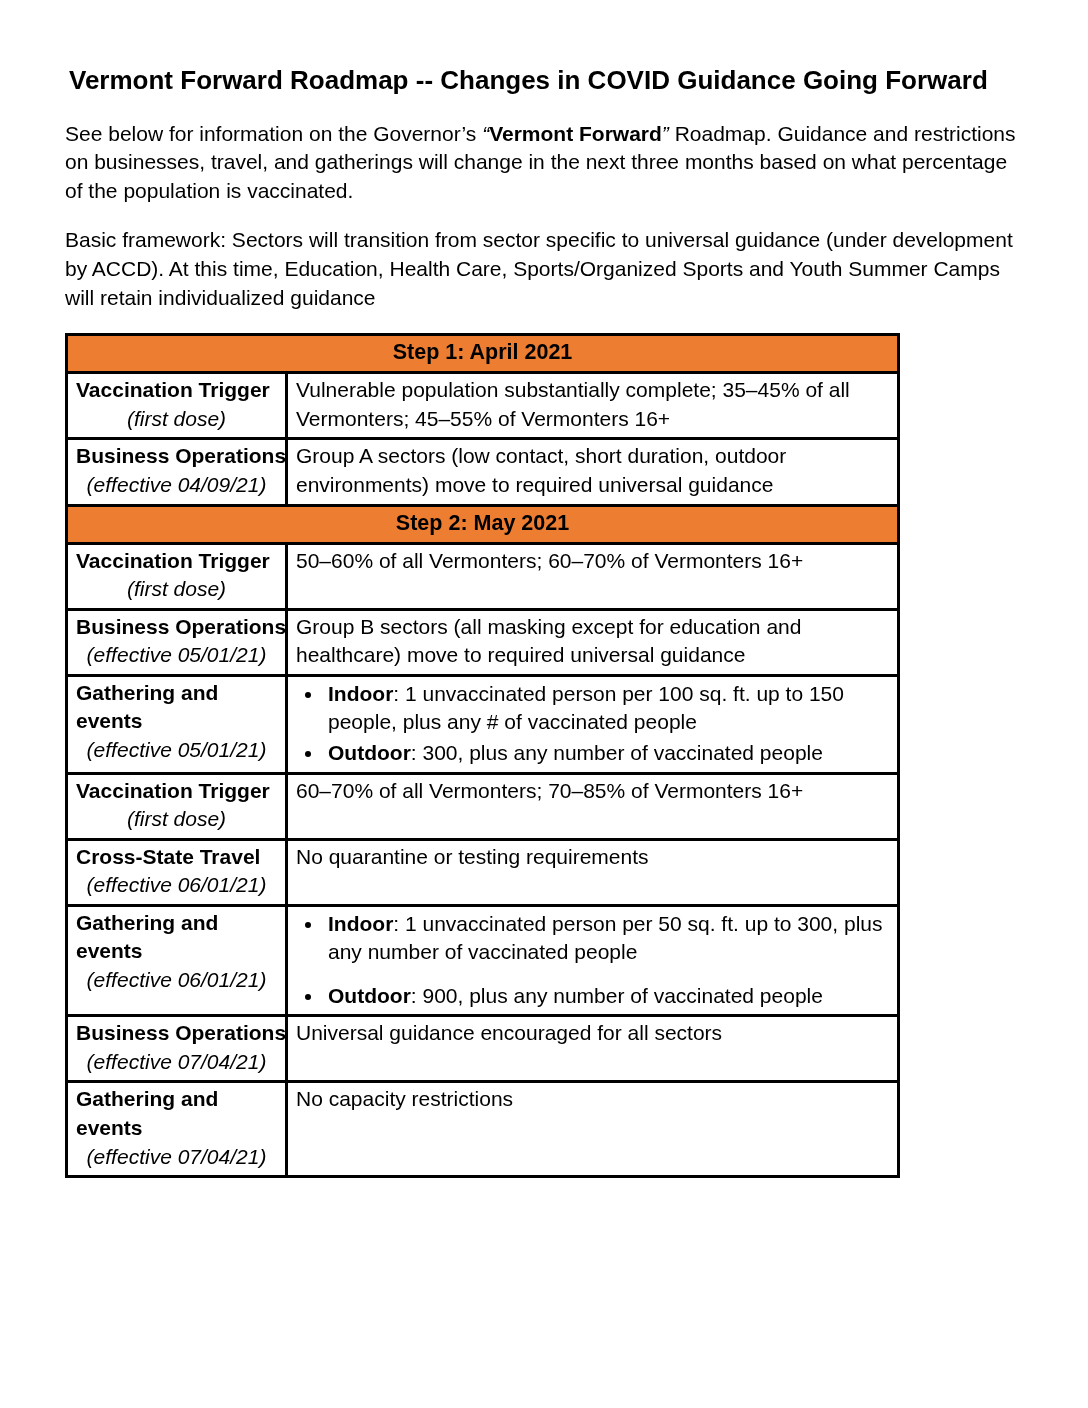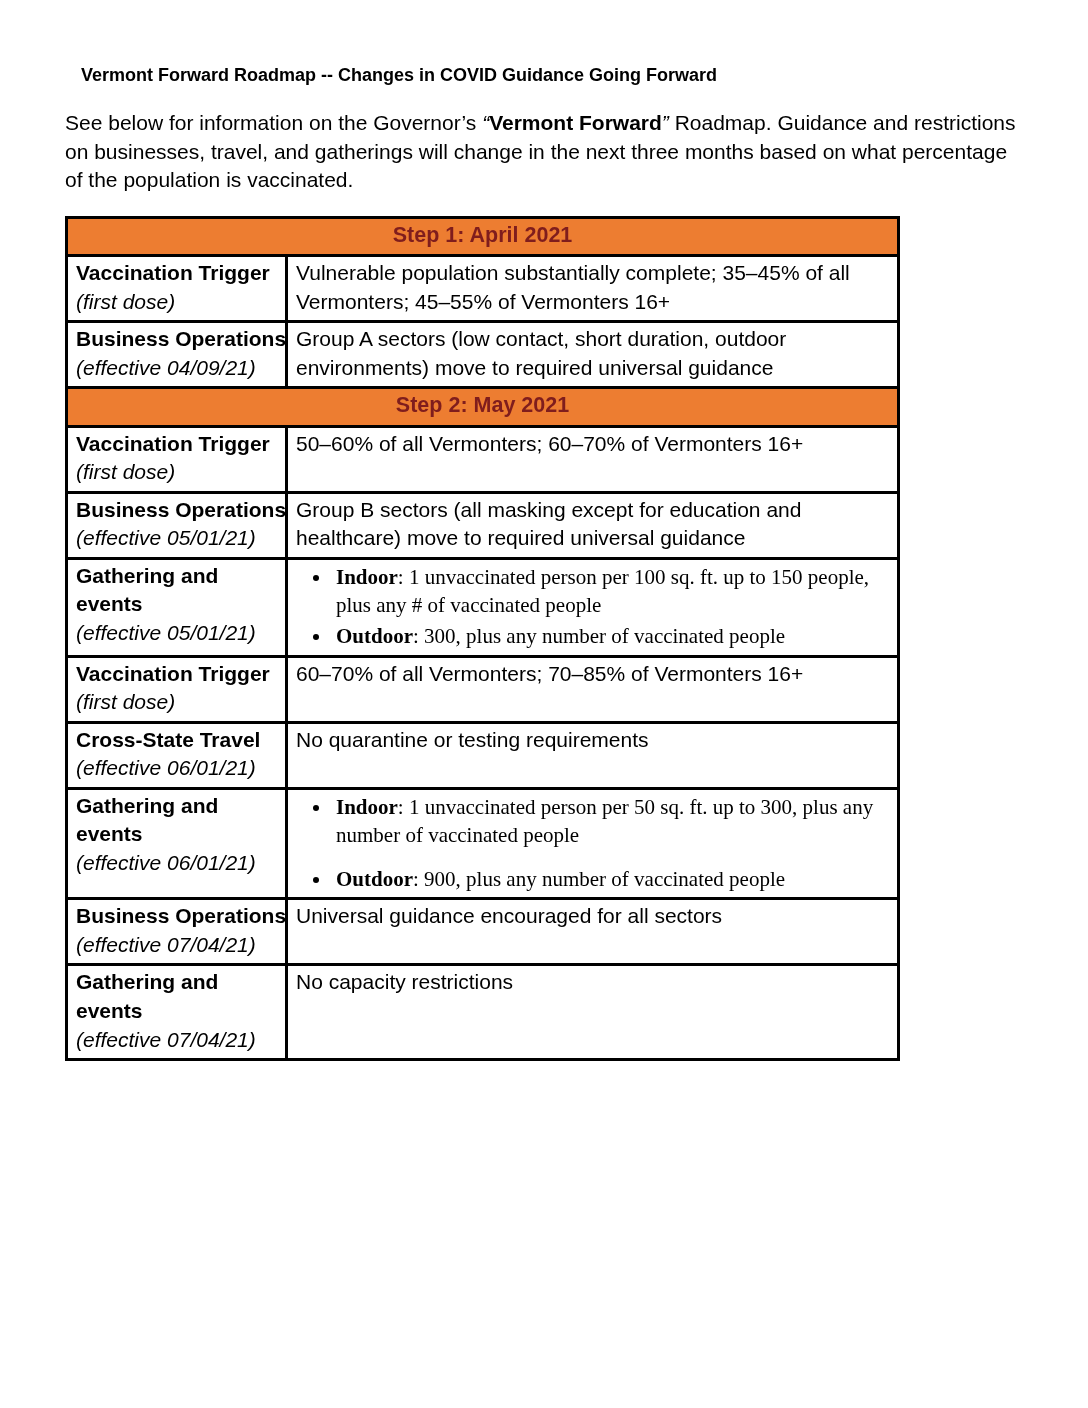--- a/index.html
+++ b/index.html
@@ -10,23 +10,23 @@
     background: #ffffff;
     color: #000000;
     font-family: "Liberation Sans", "DejaVu Sans", sans-serif;
     font-size: 21px;
     line-height: 1.36;
   }
   .page {
     padding: 64px 60px 40px 65px;
   }
   h1.doc-title {
-    font-size: 18px;
+    font-size: 26px;
     font-weight: bold;
-    margin: 0 0 22px 16px;
+    margin: 0 0 22px 4px;
     line-height: 1.3;
   }
   p.body-para {
     margin: 0 0 21px 0;
   }
   .seg-normal { font-style: normal; font-weight: normal; }
   .seg-bold   { font-weight: bold; }
   .seg-italic { font-style: italic; }
   ul.notes-list {
     margin: 0 0 3px 0;
@@ -41,57 +41,58 @@
     table-layout: fixed;
     width: 832px;
     margin: 0;
   }
   table.roadmap th, table.roadmap td {
     border: 3px solid #000000;
     vertical-align: top;
     padding: 2px 8px 4px 8px;
   }
   th.step-header {
-    color: #7f1d1d;
+    color: #000000;
     font-weight: bold;
     text-align: center;
     font-size: 21.5px;
     padding: 2px 4px 3px 4px;
   }
   td.label-cell .row-label {
     font-weight: bold;
     white-space: nowrap;
   }
   td.label-cell .row-sub {
     font-style: italic;
     white-space: nowrap;
+    text-align: center;
   }
   ul.cell-bullets {
     margin: 1px 0 0 0;
     padding-left: 28px;
   }
   ul.cell-bullets li {
     padding-left: 4px;
-    margin: 0 0 2px 8px;
-    font-family: Liberation Serif, serif;
+    margin: 0 0 2px 0;
   }
   ul.cell-bullets.spaced li {
     margin-bottom: 15px;
   }
   ul.cell-bullets li:last-child { margin-bottom: 0; }
 </style>
 </head>
 <body>
 
 <div class="page">
 
   <h1 class="doc-title">Vermont Forward Roadmap -- Changes in COVID Guidance Going Forward</h1>
 
   <p class="body-para"><span class="seg-normal">See below for information on the Governor’s </span><span class="seg-italic">“</span><span class="seg-bold">Vermont Forward</span><span class="seg-italic">”</span><span class="seg-normal"> Roadmap. Guidance and restrictions on businesses, travel, and gatherings will change in the next three months based on what percentage of the population is vaccinated.</span></p>
 
+  <p class="body-para">Basic framework: Sectors will transition from sector specific to universal guidance (under development by ACCD). At this time, Education, Health Care, Sports/Organized Sports and Youth Summer Camps will retain individualized guidance</p>
 
 
   <table class="roadmap">
     <colgroup>
       <col style="width:220px">
       <col style="width:612px">
     </colgroup>
     <tbody id="roadmap-body">
         <tr>
           <th colspan="2" class="step-header" style="background: rgb(237, 125, 49);">Step 1: April 2021</th>

